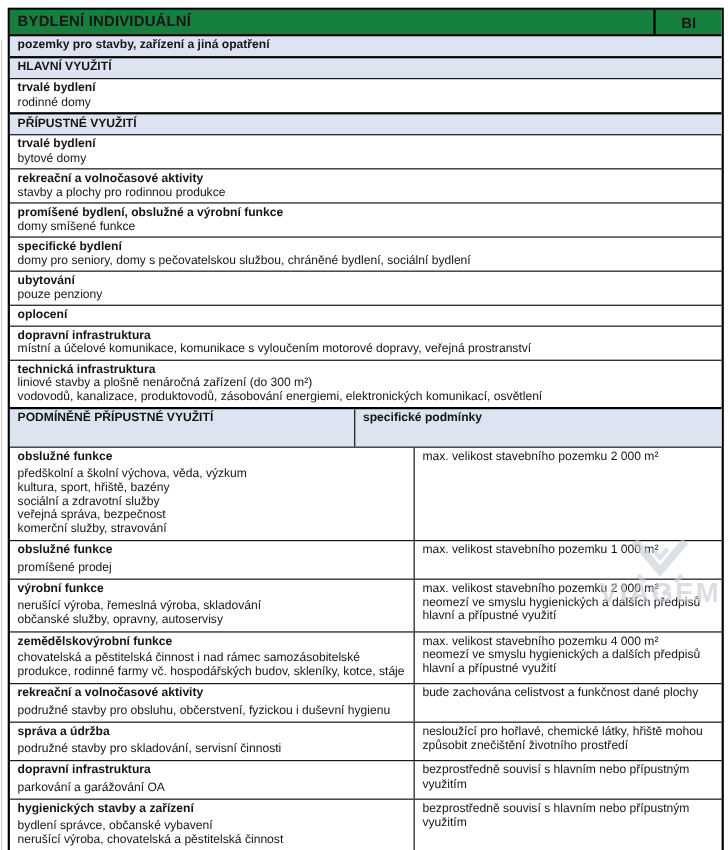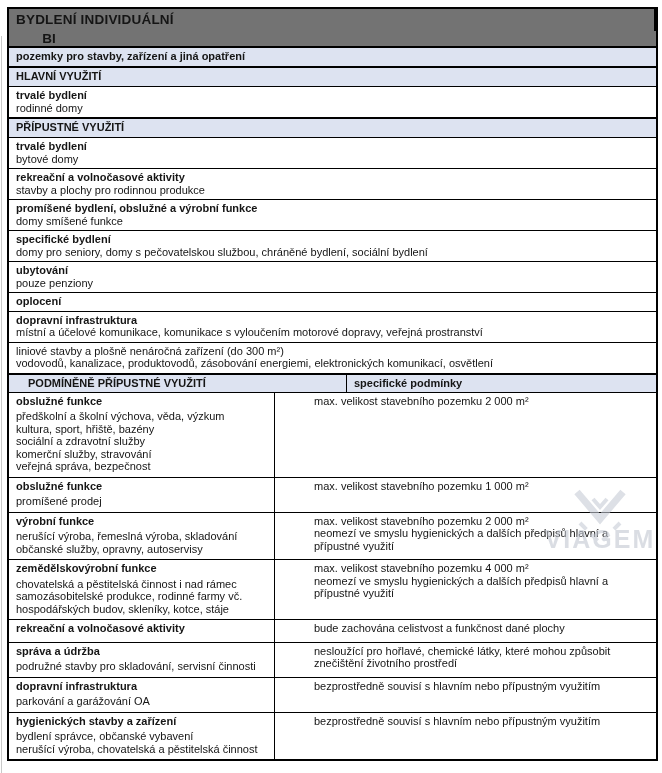--- a/index.html
+++ b/index.html
@@ -21,48 +21,48 @@
     width: 647px;
     border: 2px solid #000;
     background: #fff;
   }
   .row { border-top: 1px solid #000; }
   .row.first { border-top: none; }
   .row.thick { border-top: 2px solid #000; }
 
   .title-row {
     display: flex; align-items: stretch;
-    background: #737373;
-    font-weight: bold; font-size: 13.5px; flex-direction: column;
+    background: #15803d;
+    font-weight: bold; font-size: 13.5px;
   }
   .title-main { flex: 1; padding: 3px 7px 4px; border-right: 2px solid #000; letter-spacing: .2px; }
-  .title-code { width: 48px; display: flex; align-items: center; justify-content: center; padding-left: 16px; }
+  .title-code { width: 60px; display: flex; align-items: center; justify-content: center; }
 
   .sub, .sec {
     background: #dde3f1;
     font-weight: bold;
     padding: 2px 7px 3px;
     line-height: 13px;
   }
 
   .item { padding: 2px 7px 3px; line-height: 12.5px; }
   .item .t { font-weight: bold; }
   .item .d { font-weight: normal; }
 
   .cond-hdr { display: flex; background: #dde3f1; font-weight: bold; }
-  .cond-hdr .chl { width: 338px; border-right: 1px solid #000; padding: 2px 19px 3px; box-sizing: border-box; }
-  .cond-hdr .chr { flex: 1; padding: 2px 7px 3px; }
+  .cond-hdr .chl { width: 314px; border-right: 1px solid #000; padding: 2px 7px 3px; box-sizing: border-box; }
+  .cond-hdr .chr { flex: 1; padding: 2px 7px 20px; }
 
   .cond { display: flex; align-items: stretch; }
   .cl {
-    width: 266px; box-sizing: border-box;
+    width: 368px; box-sizing: border-box;
     border-right: 1px solid #000;
     padding: 2px 7px 4px; line-height: 12.5px;
   }
-  .cr { flex: 1; padding: 2px 7px 4px; line-height: 12.5px; margin-left: 32px; }
+  .cr { flex: 1; padding: 2px 7px 4px; line-height: 12.5px; }
   .cond .t { font-weight: bold; margin-bottom: 3px; }
   .cond .d, .cond .c { font-weight: normal; }
 
   .watermark {
     position: absolute; left: 534px; top: 487px; width: 132px;
     text-align: center;
     opacity: .6;
     pointer-events: none;
     z-index: 5;
   }
@@ -127,37 +127,38 @@
   <div class="row item">
     <div class="t">oplocení</div>
   </div>
 
   <div class="row item">
     <div class="t">dopravní infrastruktura</div>
     <div class="d">místní a účelové komunikace, komunikace s vyloučením motorové dopravy, veřejná prostranství</div>
   </div>
 
   <div class="row item">
+    <div class="t">technická infrastruktura</div>
     <div class="d">liniové stavby a plošně nenáročná zařízení (do 300 m²)</div>
     <div class="d">vodovodů, kanalizace, produktovodů, zásobování energiemi, elektronických komunikací, osvětlení</div>
   </div>
 
   <div class="row thick cond-hdr">
     <div class="chl">PODMÍNĚNĚ PŘÍPUSTNÉ VYUŽITÍ</div>
     <div class="chr">specifické podmínky</div>
   </div>
 
   <div class="row cond">
     <div class="cl">
       <div class="t">obslužné funkce</div>
       <div class="d">předškolní a školní výchova, věda, výzkum</div>
       <div class="d">kultura, sport, hřiště, bazény</div>
       <div class="d">sociální a zdravotní služby</div>
+      <div class="d">veřejná správa, bezpečnost</div>
       <div class="d">komerční služby, stravování</div>
-      <div class="d">veřejná správa, bezpečnost</div>
     </div>
     <div class="cr">
       <div class="c">max. velikost stavebního pozemku 2 000 m²</div>
     </div>
   </div>
 
   <div class="row cond">
     <div class="cl">
       <div class="t">obslužné funkce</div>
       <div class="d">promíšené prodej</div>
@@ -186,33 +187,34 @@
     </div>
     <div class="cr">
       <div class="c">max. velikost stavebního pozemku 4 000 m²</div>
       <div class="c">neomezí ve smyslu hygienických a dalších předpisů hlavní a přípustné využití</div>
     </div>
   </div>
 
   <div class="row cond">
     <div class="cl">
       <div class="t">rekreační a volnočasové aktivity</div>
+      <div class="d">podružné stavby pro obsluhu, občerstvení, fyzickou i duševní hygienu</div>
     </div>
     <div class="cr">
       <div class="c">bude zachována celistvost a funkčnost dané plochy</div>
     </div>
   </div>
 
   <div class="row cond">
     <div class="cl">
       <div class="t">správa a údržba</div>
       <div class="d">podružné stavby pro skladování, servisní činnosti</div>
     </div>
     <div class="cr">
-      <div class="c">nesloužící pro hořlavé, chemické látky, které mohou způsobit znečištění životního prostředí</div>
+      <div class="c">nesloužící pro hořlavé, chemické látky, hřiště mohou způsobit znečištění životního prostředí</div>
     </div>
   </div>
 
   <div class="row cond">
     <div class="cl">
       <div class="t">dopravní infrastruktura</div>
       <div class="d">parkování a garážování OA</div>
     </div>
     <div class="cr">
       <div class="c">bezprostředně souvisí s hlavním nebo přípustným využitím</div>

